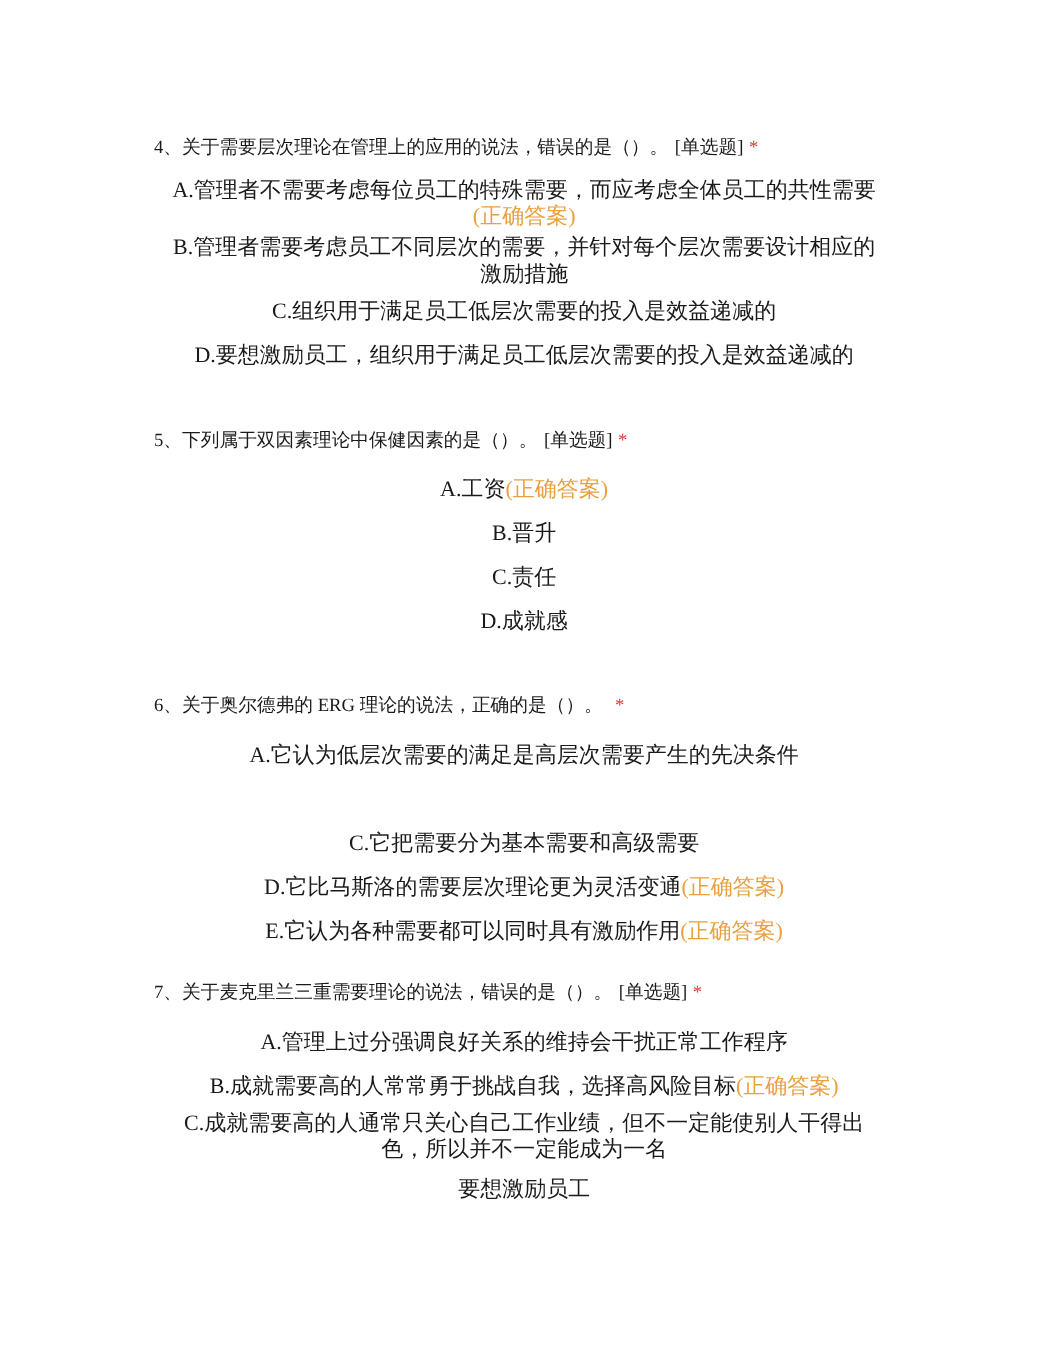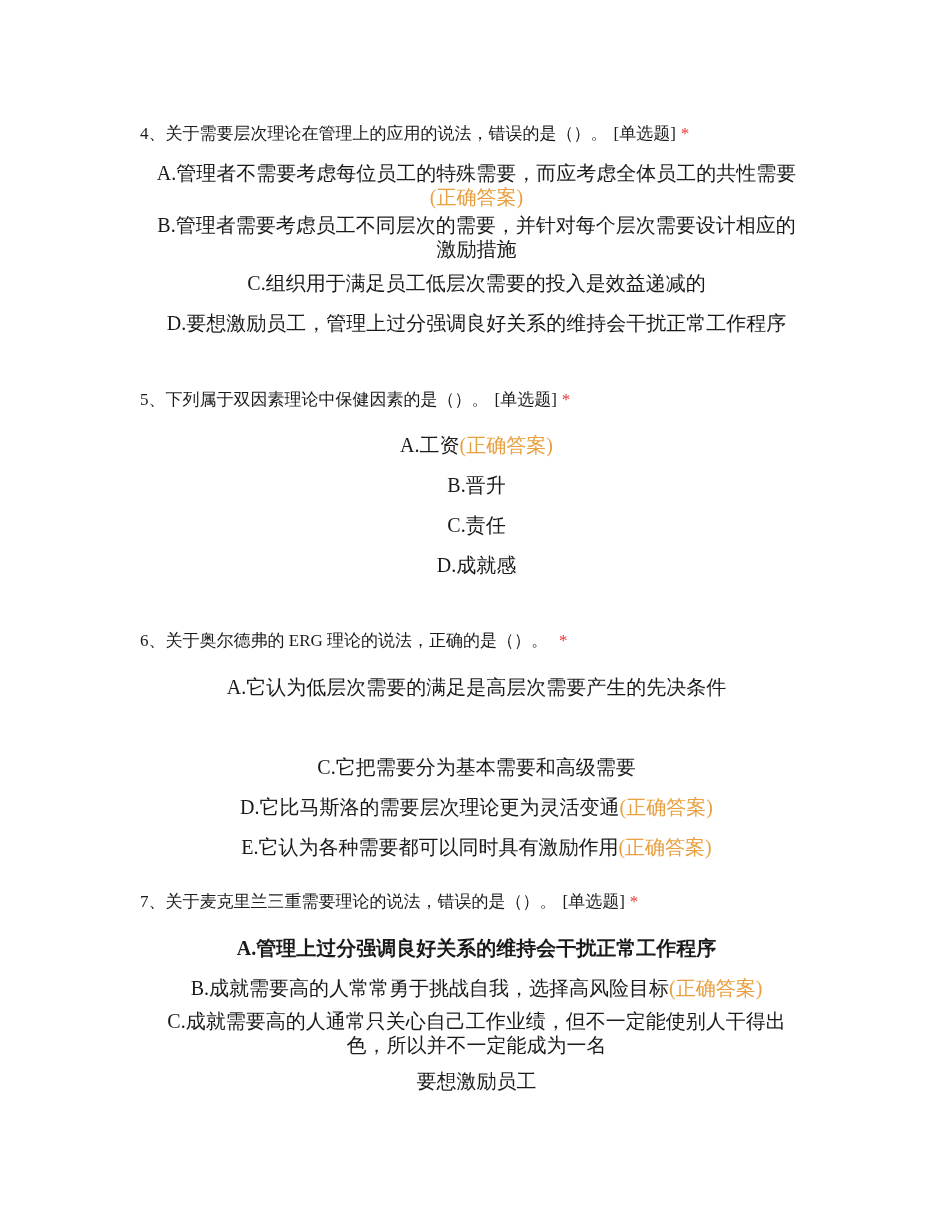--- a/index.html
+++ b/index.html
@@ -32,21 +32,21 @@
   <div class="opt" style="top:153px;">
     <span>A.管理者不需要考虑每位员工的特殊需要，而应考虑全体员工的共性需要</span><span class="ans">(正确答案)</span>
   </div>
   <div class="opt" style="top:205px;">
     <span>B.管理者需要考虑员工不同层次的需要，并针对每个层次需要设计相应的激励措施</span>
   </div>
   <div class="opt" style="top:263px;">
     <span>C.组织用于满足员工低层次需要的投入是效益递减的</span>
   </div>
   <div class="opt" style="top:303px;">
-    <span>D.要想激励员工，管理上过分强调良好关系的维持会干扰正常工作程序</span>
+    <span>D.要想激励员工，组织用于满足员工低层次需要的投入是效益递减的</span>
   </div>
 
   <div class="q-title" style="top:381px;">
     <span>5、下列属于双因素理论中保健因素的是（）。</span><span class="q-type">[单选题]</span><span class="req">*</span>
   </div>
   <div class="opt" style="top:425px;">
     <span>A.工资</span><span class="ans">(正确答案)</span>
   </div>
   <div class="opt" style="top:465px;">
     <span>B.晋升</span>
@@ -70,21 +70,21 @@
   <div class="opt" style="top:747px;">
     <span>C.它把需要分为基本需要和高级需要</span>
   </div>
   <div class="opt" style="top:827px;">
     <span>E.它认为各种需要都可以同时具有激励作用</span><span class="ans">(正确答案)</span>
   </div>
 
   <div class="q-title" style="top:883px;">
     <span>7、关于麦克里兰三重需要理论的说法，错误的是（）。</span><span class="q-type">[单选题]</span><span class="req">*</span>
   </div>
-  <div class="opt" style="top:928px;font-weight:bold;">
+  <div class="opt" style="top:928px;">
     <span>A.管理上过分强调良好关系的维持会干扰正常工作程序</span>
   </div>
   <div class="opt" style="top:968px;">
     <span>B.成就需要高的人常常勇于挑战自我，选择高风险目标</span><span class="ans">(正确答案)</span>
   </div>
   <div class="opt" style="top:1001px;">
     <span>C.成就需要高的人通常只关心自己工作业绩，但不一定能使别人干得出色，所以并不一定能成为一名</span>
   </div>
   <div class="opt" style="top:1061px;">
     <span>要想激励员工</span>

